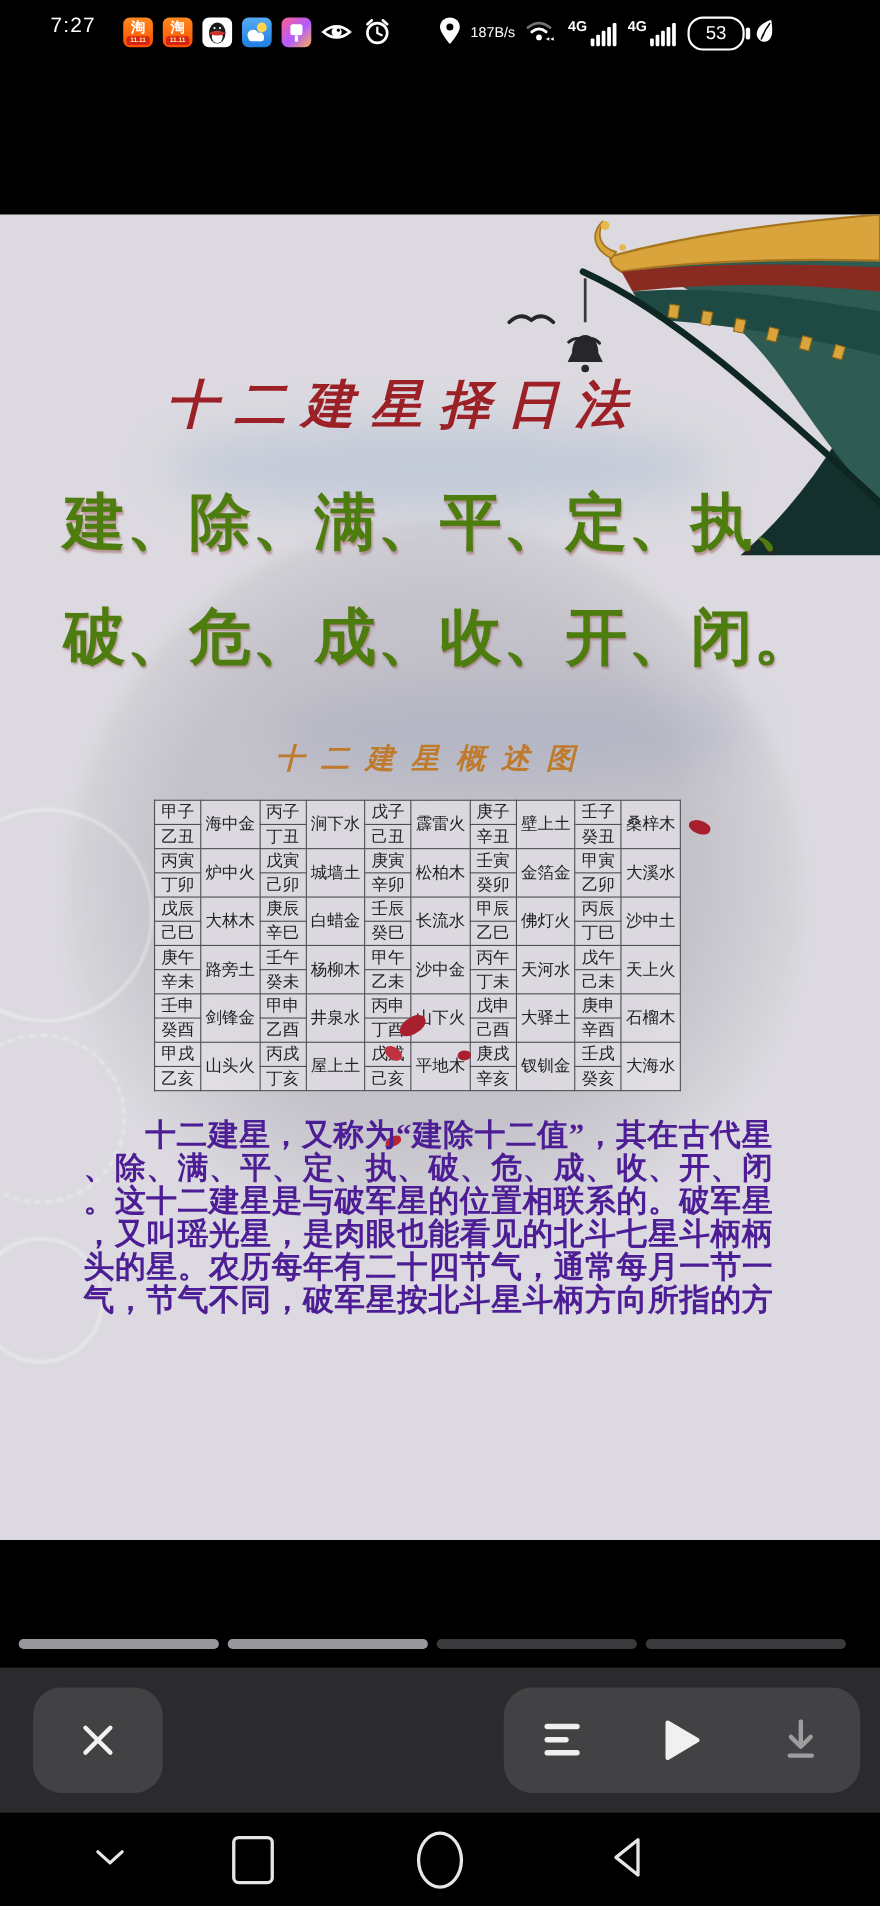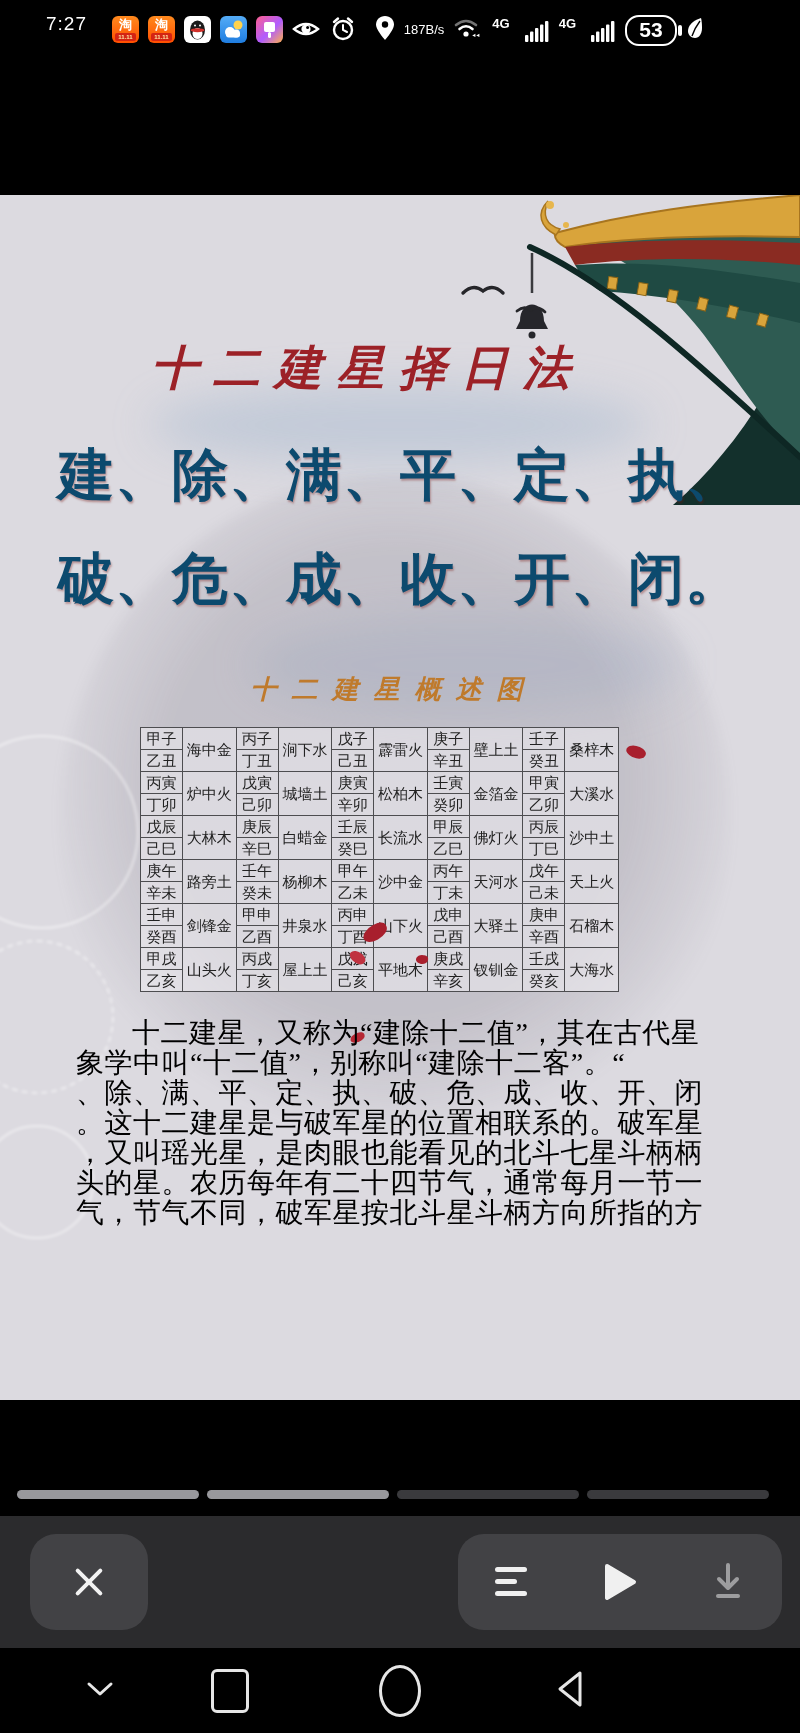--- a/index.html
+++ b/index.html
@@ -14,24 +14,24 @@
   .taobao{background:linear-gradient(180deg,#ff8a1e,#ff4e00);}
   .taobao .tb-char{position:absolute;top:0px;left:0;right:0;text-align:center;color:#fff;font-size:13px;font-weight:bold;}
   .taobao .tb-banner{position:absolute;left:3px;right:3px;bottom:2px;height:8px;background:#d42413;border-radius:2px;
       color:#ffe9a8;font-size:6px;line-height:8px;text-align:center;font-weight:bold;}
   .qq{background:#fff;}
   .weather{background:linear-gradient(180deg,#54acf7,#1f7de0);}
   .gallery{background:linear-gradient(135deg,#ff5f8f 0%,#b05cff 55%,#ffb04a 100%);}
   .plain-ic{width:28px;height:28px;}
   .sb-right{position:absolute;right:96px;top:10px;display:flex;align-items:center;gap:9px;height:40px;}
   .speed{display:flex;flex-direction:row;line-height:14px;font-size:13px;text-align:left;}
-  .sim{display:flex;align-items:flex-start;gap:14px;}
+  .sim{display:flex;align-items:flex-start;gap:2px;}
   .sim-label{font-size:13px;font-weight:bold;line-height:13px;}
   .battery{position:relative;width:48px;height:27px;border:2.5px solid #fff;border-radius:14px;
-           display:flex;align-items:center;justify-content:center;font-size:21px;font-weight:bold;}
+           display:flex;align-items:center;justify-content:center;font-size:17px;font-weight:normal;}
   .battery-nub{position:absolute;right:-7px;top:8px;width:4px;height:11px;background:#fff;border-radius:2px;}
 
   
   .poster{position:absolute;left:0;top:195px;width:800px;height:1205px;background:#dcdae0;overflow:hidden;}
   .wash{position:absolute;border-radius:50%;filter:blur(20px);}
   .wash1{left:150px;top:190px;width:500px;height:80px;background:rgba(140,168,200,.30);}
   .wash2{left:250px;top:420px;width:430px;height:100px;background:rgba(150,172,205,.24);}
   .ink-disc{position:absolute;left:60px;top:280px;width:670px;height:690px;border-radius:50%;
             background:radial-gradient(circle at 50% 45%, rgba(110,105,120,.22) 0 46%, rgba(110,105,120,.10) 60%, transparent 70%);
             filter:blur(6px);}
@@ -39,21 +39,21 @@
   .sd1{left:-55px;top:540px;width:190px;height:190px;}
   .sd2{left:-40px;top:745px;width:150px;height:150px;border-style:dashed;}
   .sd3{left:-20px;top:930px;width:110px;height:110px;}
 
   .roof{position:absolute;right:0;top:0;width:330px;height:310px;}
   .birds{position:absolute;left:455px;top:80px;width:110px;height:50px;}
 
   .poster-title{position:absolute;left:0;top:142px;width:800px;text-align:center;transform:translateX(-32px);
       font-size:47px;font-weight:bold;font-style:italic;color:#9c2127;letter-spacing:15px;
       font-family:"Liberation Serif","DejaVu Serif",serif;}
-  .slogan{position:absolute;left:0;width:800px;text-align:center;color:#0c4a6e;font-size:56px;font-weight:900;
+  .slogan{position:absolute;left:0;width:800px;text-align:center;color:#4d7c0f;font-size:56px;font-weight:900;
       letter-spacing:1px;text-shadow:1px 2px 2px rgba(120,20,15,.35);}
   .slogan1{top:243px;}
   .slogan2{top:347px;}
   .poster-subtitle{position:absolute;left:0;top:477px;width:800px;text-align:center;transform:translateX(-6px);
       font-size:26px;font-weight:bold;font-style:italic;color:#bf7a2c;letter-spacing:15px;
       font-family:"Liberation Serif","DejaVu Serif",serif;}
 
   .nayin-table{position:absolute;left:140px;top:532px;width:478px;border-collapse:collapse;
       background:rgba(243,242,245,.50);table-layout:fixed;}
   .nayin-table td{border:1.5px solid #4d4d50;height:21px;padding:0;text-align:center;vertical-align:middle;
@@ -61,22 +61,22 @@
   .nayin-table col.c-gz{width:42px;}
   .nayin-table col.c-ny{width:53.6px;}
 
   .petal{position:absolute;background:#a81f2d;border-radius:60% 40% 55% 45%;}
   .petal1{left:362px;top:730px;width:26px;height:15px;transform:rotate(-28deg);}
   .petal2{left:349px;top:757px;width:17px;height:11px;transform:rotate(42deg);background:#c03240;}
   .petal3{left:416px;top:760px;width:12px;height:9px;transform:rotate(10deg);}
   .petal4{left:350px;top:838px;width:15px;height:9px;transform:rotate(-18deg);background:#b52733;}
   .petal5{left:626px;top:551px;width:20px;height:12px;transform:rotate(24deg);}
 
-  .paragraph{position:absolute;left:76px;top:823px;width:655px;color:#000000;font-size:28px;
-      line-height:30px;font-weight:400;letter-spacing:0.5px;
+  .paragraph{position:absolute;left:76px;top:823px;width:655px;color:#4c1d95;font-size:28px;
+      line-height:30px;font-weight:700;letter-spacing:0.5px;
       font-family:"Liberation Serif","DejaVu Serif",serif;}
   .paragraph .pline{white-space:nowrap;}
   .paragraph .pline.indent{text-indent:2em;}
 
   
   .progress-row{position:absolute;left:17px;top:1490px;width:752px;display:flex;gap:8px;}
   .progress-seg{height:9px;border-radius:4.5px;flex:1;}
   .seg-active{background:#98989c;}
   .seg-inactive{background:#3a3a3d;}
 
@@ -379,21 +379,20 @@
   </table>
 
   <div class="petal petal1"></div>
   <div class="petal petal2"></div>
   <div class="petal petal3"></div>
   <div class="petal petal4"></div>
   <div class="petal petal5"></div>
 
   <div class="paragraph">
       <div class="pline indent">十二建星，又称为“建除十二值”，其在古代星</div>
-      <div class="pline">象学中叫“十二值”，别称叫“建除十二客”。“</div>
       <div class="pline">、除、满、平、定、执、破、危、成、收、开、闭</div>
       <div class="pline">。这十二建星是与破军星的位置相联系的。破军星</div>
       <div class="pline">，又叫瑶光星，是肉眼也能看见的北斗七星斗柄柄</div>
       <div class="pline">头的星。农历每年有二十四节气，通常每月一节一</div>
       <div class="pline">气，节气不同，破军星按北斗星斗柄方向所指的方</div>
     </div>
 </div>
 
 <div class="progress-row">
     <span class="progress-seg seg-active"></span>

